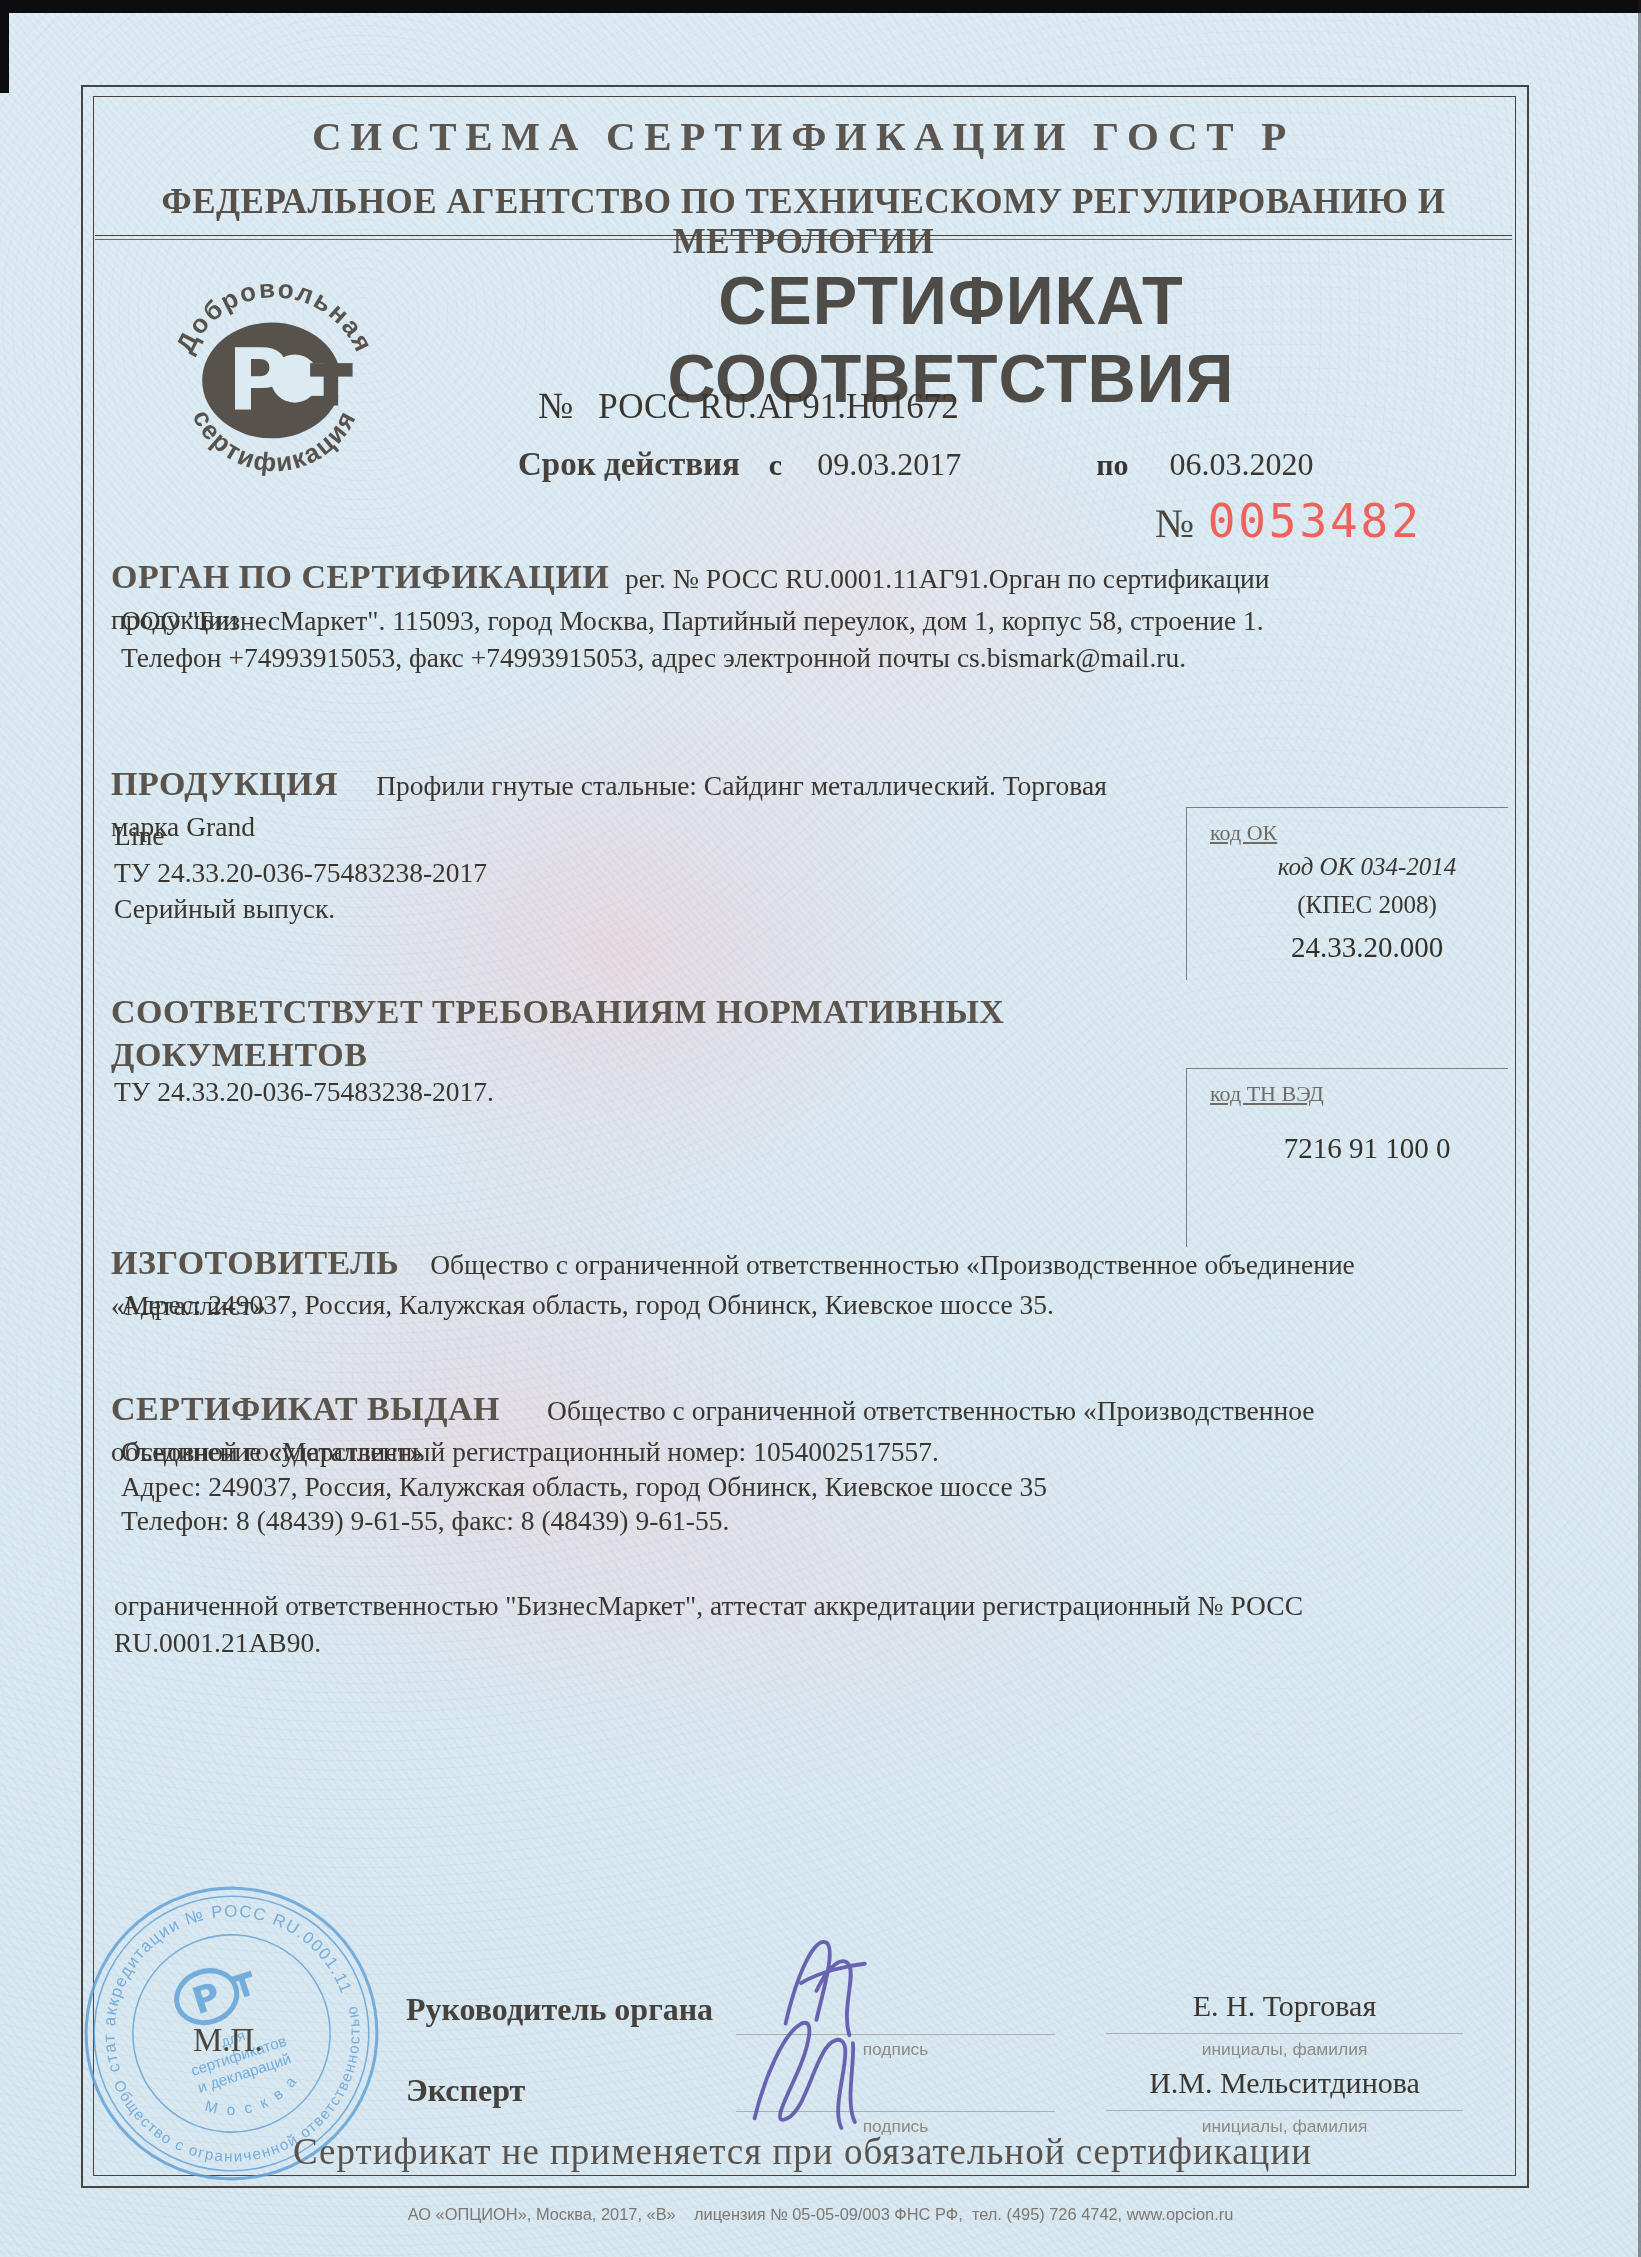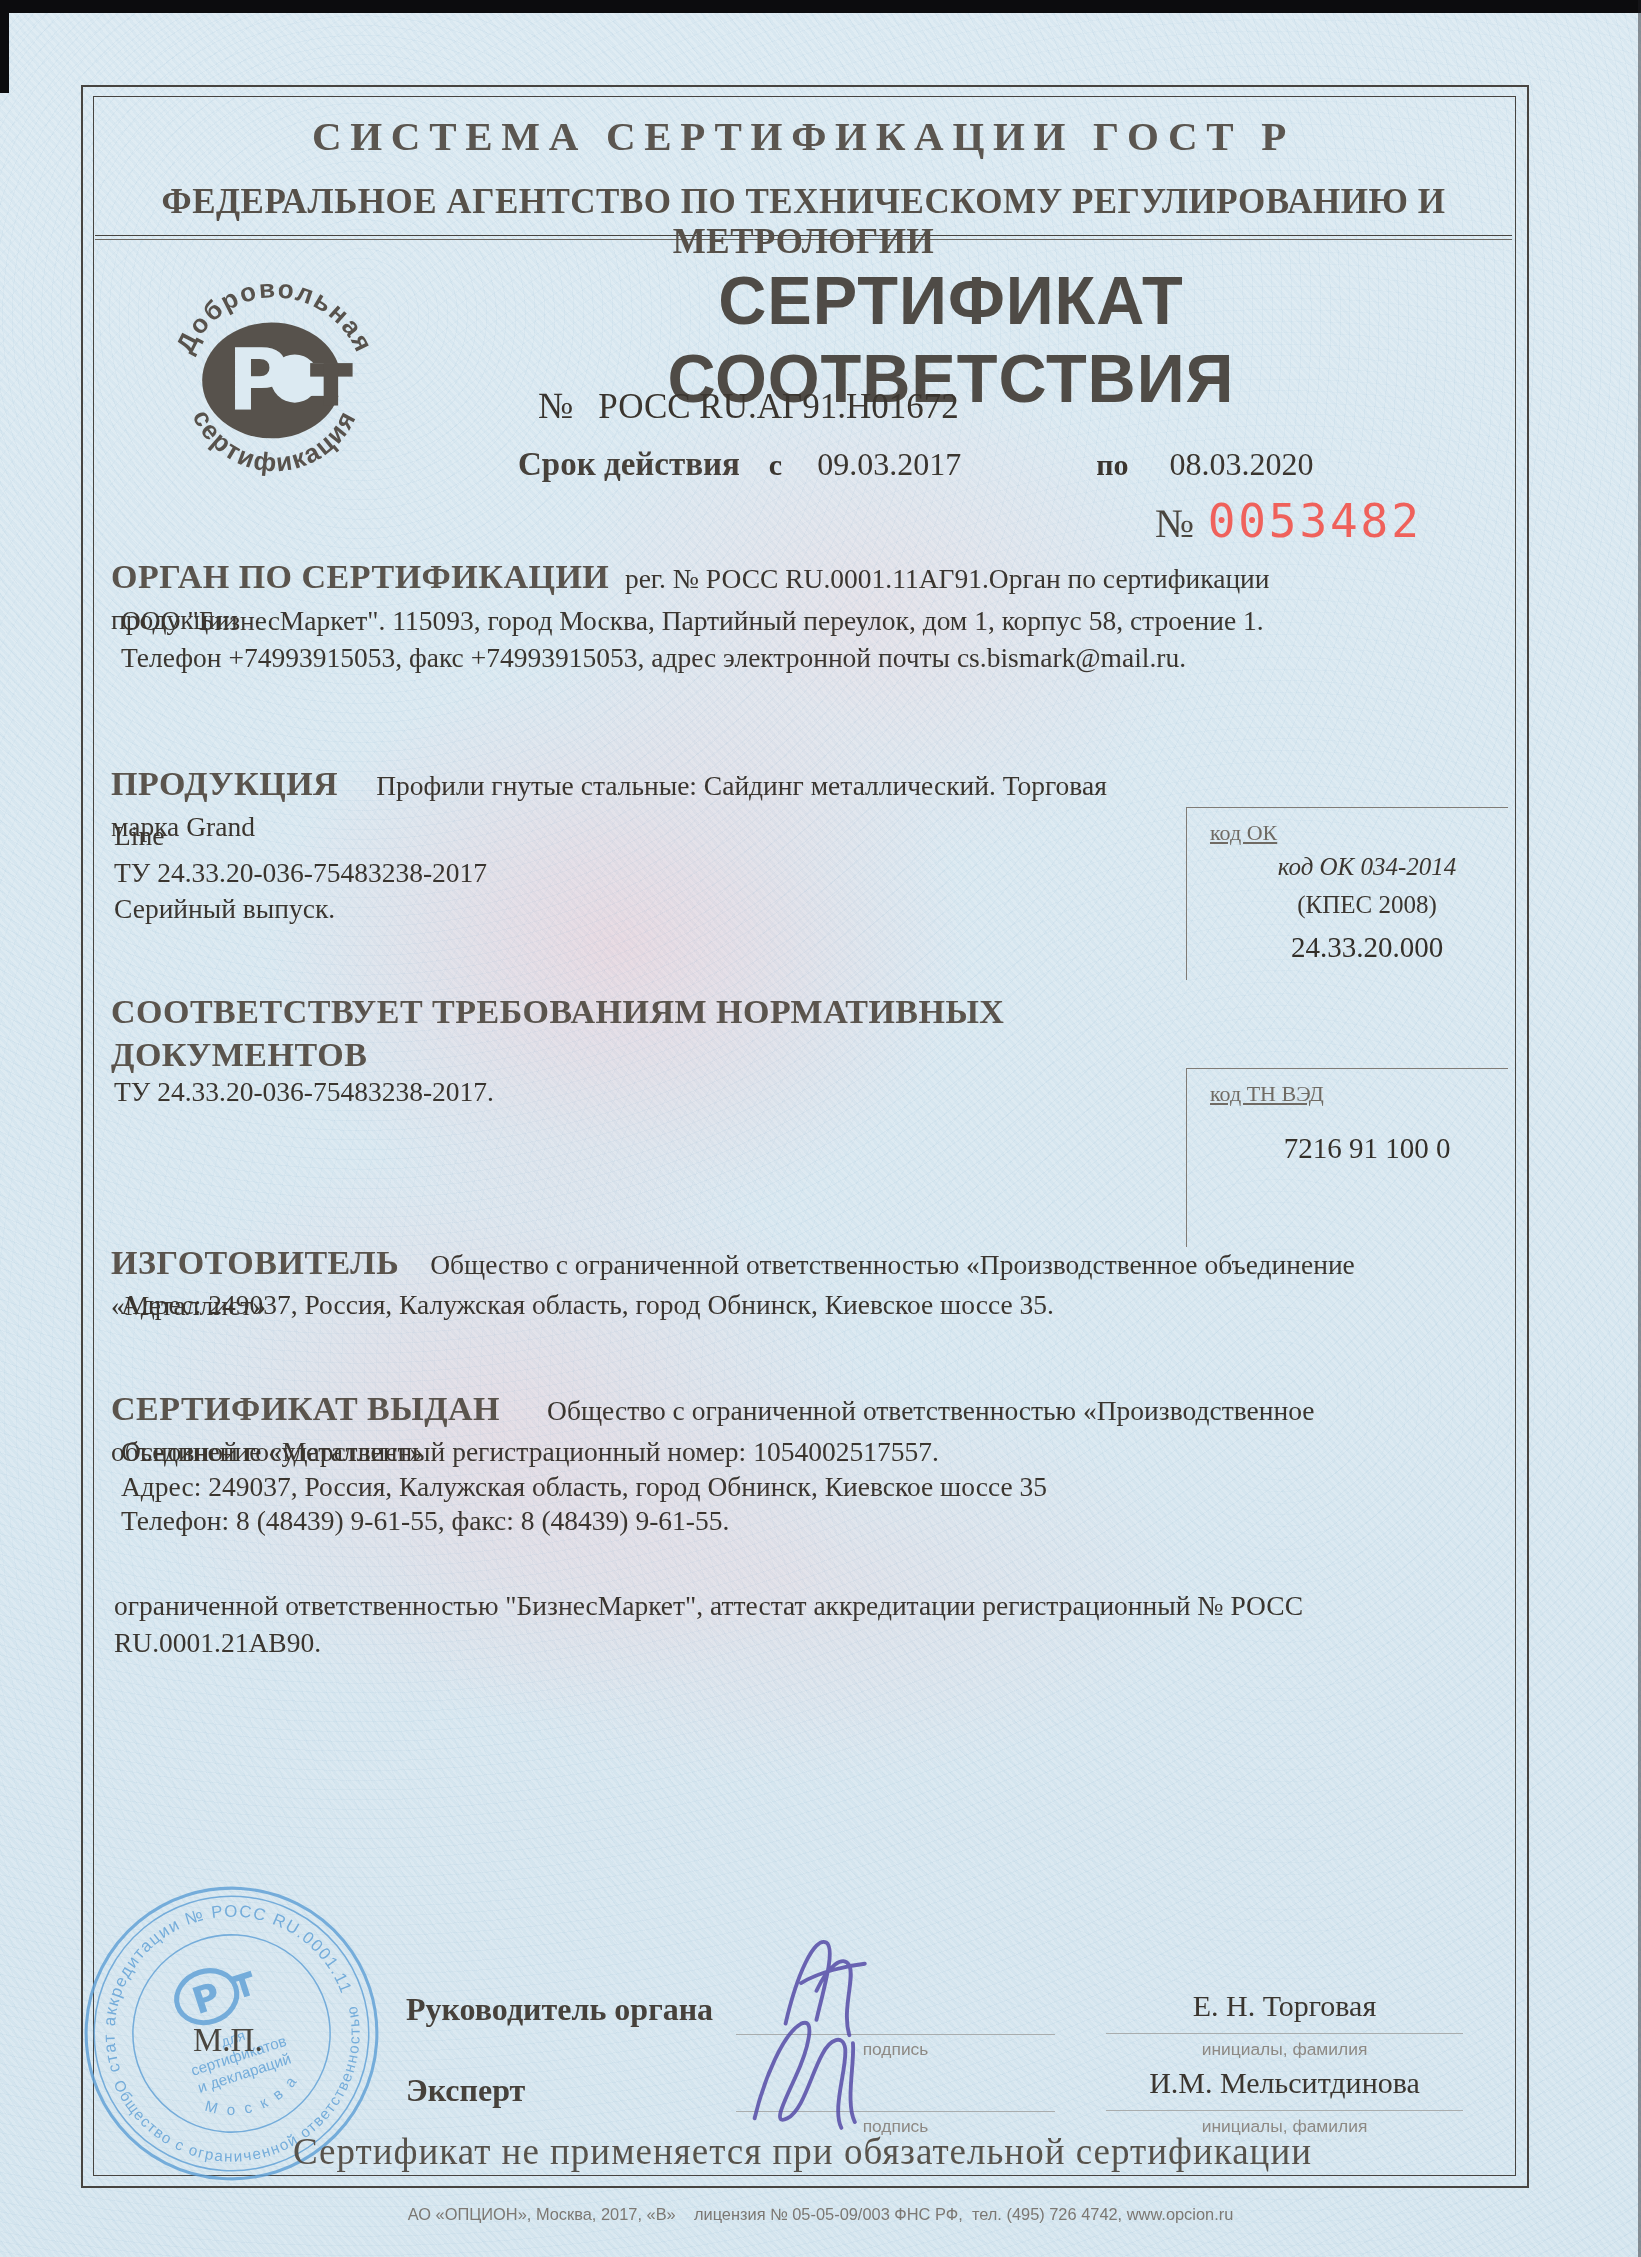--- a/index.html
+++ b/index.html
@@ -113,21 +113,21 @@
     </g>
   </svg>
 
   <div class="abs doc-title">СЕРТИФИКАТ СООТВЕТСТВИЯ</div>
 
   <div class="abs cert-no-row">
     <span class="no-sign">№</span><span>РОСС RU.АГ91.Н01672</span>
   </div>
 
   <div class="abs validity-row">
-    <span class="lbl">Срок действия</span><span class="c-lbl">с</span><span class="d1">09.03.2017</span><span class="p-lbl">по</span><span class="d2">08.03.2020</span>
+    <span class="lbl">Срок действия</span><span class="c-lbl">с</span><span class="d1">09.03.2017</span><span class="p-lbl">по</span><span class="d2">06.03.2020</span>
   </div>
 
   <div class="abs blank-no">
     <span class="no-sign">№</span><span class="digits">0053482</span>
   </div>
 
   <div class="abs sec" style="left:111px;top:558px;width:1284px;">
     <span class="sec-h">ОРГАН ПО СЕРТИФИКАЦИИ</span>
     <span class="sec-t" style="margin-left:11.6px;">рег. № РОСС RU.0001.11АГ91.Орган по сертификации продукции</span>
   </div>

